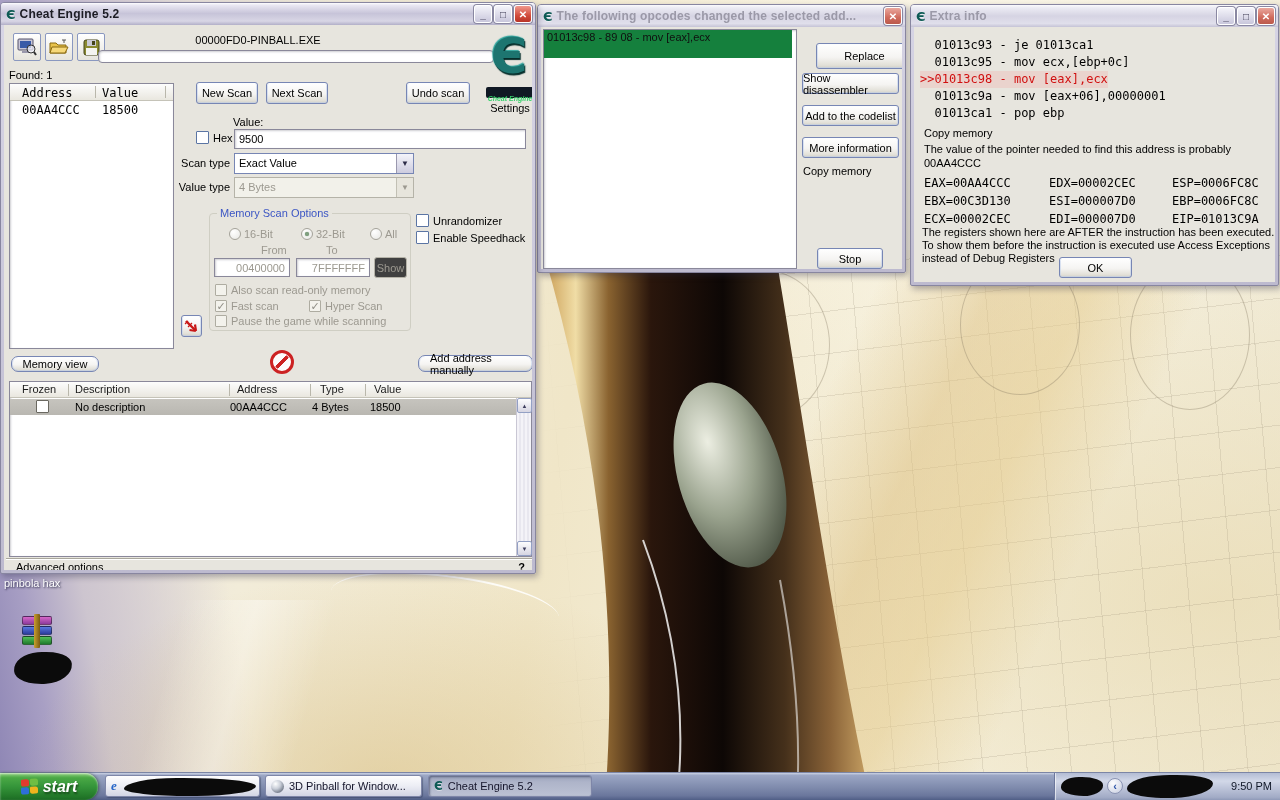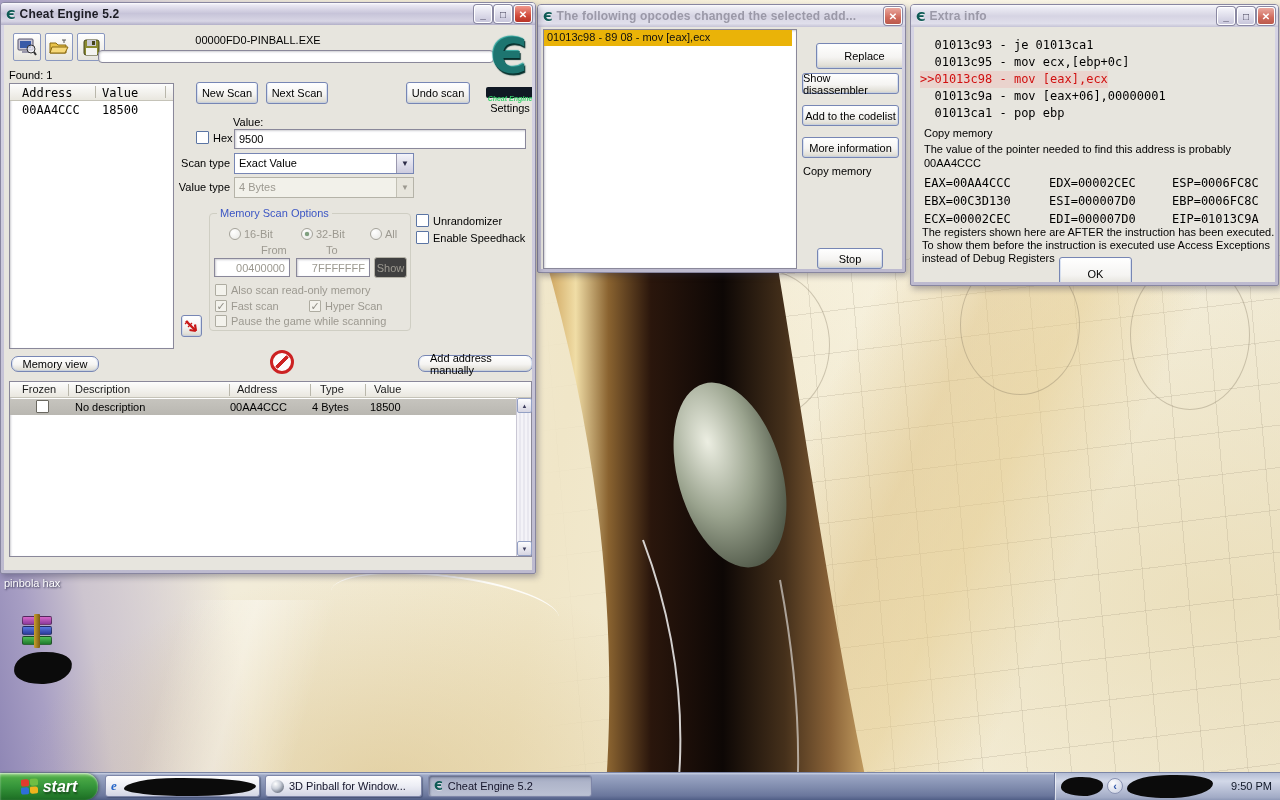--- a/index.html
+++ b/index.html
@@ -307,34 +307,38 @@
           <span class="abs" style="left:220px;top:2px;font-size:11px;">00AA4CCC</span>
           <span class="abs" style="left:302px;top:2px;font-size:11px;">4 Bytes</span>
           <span class="abs" style="left:360px;top:2px;font-size:11px;">18500</span>
         </div>
         <div class="sb" style="right:0;top:16px;bottom:0;">
           <div class="sbbtn" style="top:0;">▲</div>
           <div class="sbbtn" style="bottom:0;top:auto;">▼</div>
         </div>
       </div>
 
+      <div class="abs" style="left:2px;top:534px;width:527px;height:15px;border-top:1px solid #fff;box-shadow:0 -1px 0 #a9a79c;">
+        <span class="lbl" style="left:10px;top:1px;">Advanced options</span>
+        <span class="lbl" style="right:8px;top:1px;font-weight:bold;">?</span>
+      </div>
     </div>
   </div>
 
   <div class="window inactive" style="left:537px;top:4px;width:369px;height:269px;z-index:15;">
     <div class="titlebar">
       <span class="ce-ico">Є</span>
       <span class="ttl">The following opcodes changed the selected add...</span>
       <span class="caps">
         <span class="capbtn close">✕</span>
       </span>
     </div>
     <div class="client">
       <div class="sunken" style="left:2px;top:2px;width:254px;height:240px;">
-        <div class="abs" style="left:0;top:0;right:4px;height:16px;background:#eab308;">
+        <div class="abs" style="left:0;top:0;right:4px;height:28px;background:#15803d;">
           <span class="abs" style="left:3px;top:1px;font-size:11px;color:#101010;white-space:nowrap;">01013c98 - 89 08  - mov [eax],ecx</span>
         </div>
       </div>
       <div class="btn" style="left:275px;top:16px;width:97px;height:26px;">Replace</div>
       <div class="btn" style="left:261px;top:46px;width:97px;height:21px;">Show disassembler</div>
       <div class="btn" style="left:261px;top:78px;width:97px;height:21px;">Add to the codelist</div>
       <div class="btn" style="left:261px;top:110px;width:97px;height:21px;">More information</div>
       <span class="lbl" style="left:262px;top:138px;">Copy memory</span>
       <div class="btn" style="left:276px;top:221px;width:66px;height:21px;">Stop</div>
     </div>
@@ -372,21 +376,21 @@
           <span class="abs" style="left:125px;">ESI=000007D0</span>
           <span class="abs" style="left:248px;">EBP=0006FC8C</span>
         </div>
         <div style="line-height:18px;position:relative;top:36px;">
           <span class="abs" style="left:0;">ECX=00002CEC</span>
           <span class="abs" style="left:125px;">EDI=000007D0</span>
           <span class="abs" style="left:248px;">EIP=01013C9A</span>
         </div>
       </div>
       <div class="abs" style="left:8px;top:199px;width:354px;font-size:11px;line-height:13px;color:#000;">The registers shown here are AFTER the instruction has been executed. To show them before the instruction is executed use Access Exceptions instead of Debug Registers</div>
-      <div class="btn" style="left:145px;top:230px;width:73px;height:33px;">OK</div>
+      <div class="btn" style="left:145px;top:230px;width:73px;height:21px;">OK</div>
     </div>
   </div>
 
   <div id="taskbar">
     <div id="startbtn">
       <span class="flag">
         <i style="background:#e23b2e;"></i>
           <i style="background:#6fbe44;"></i>
         <i style="background:#2e6fd8;"></i>
           <i style="background:#f0b41e;"></i>

